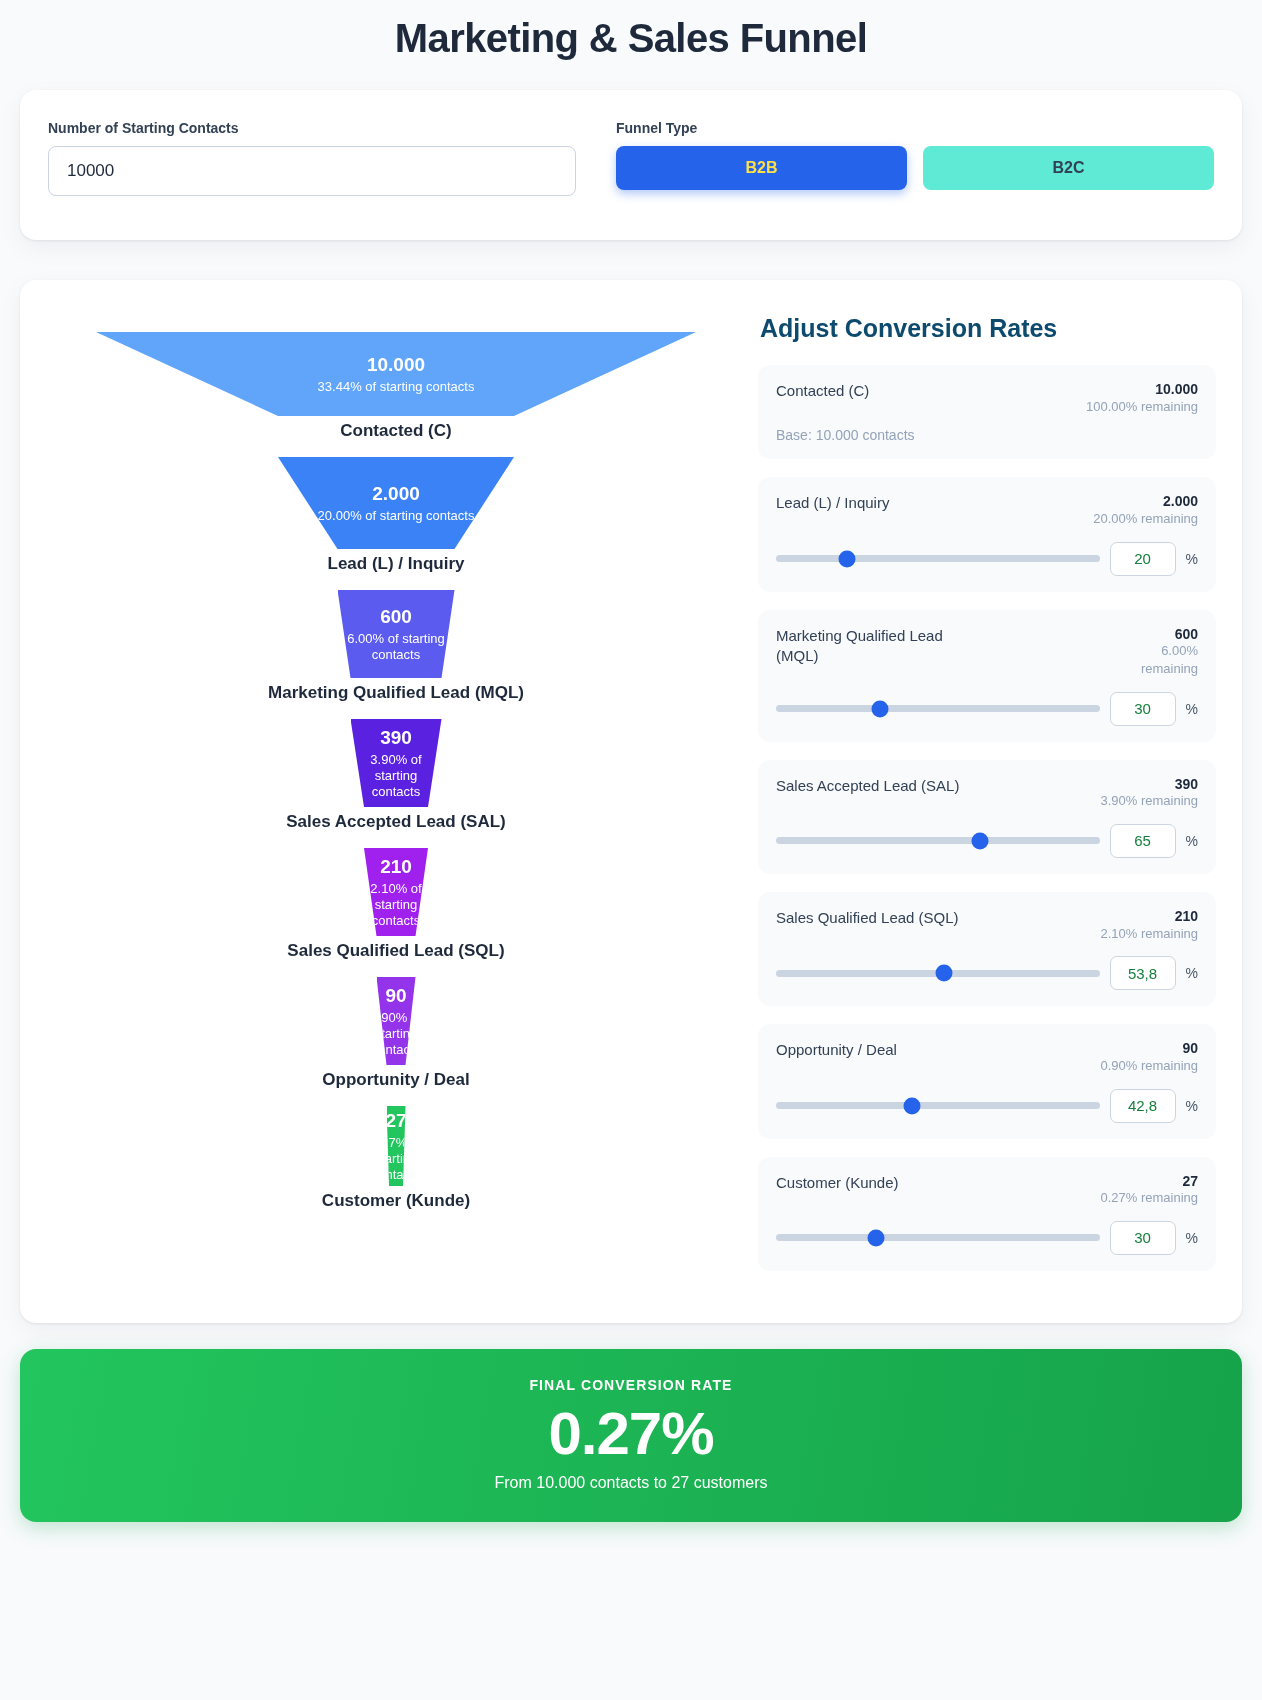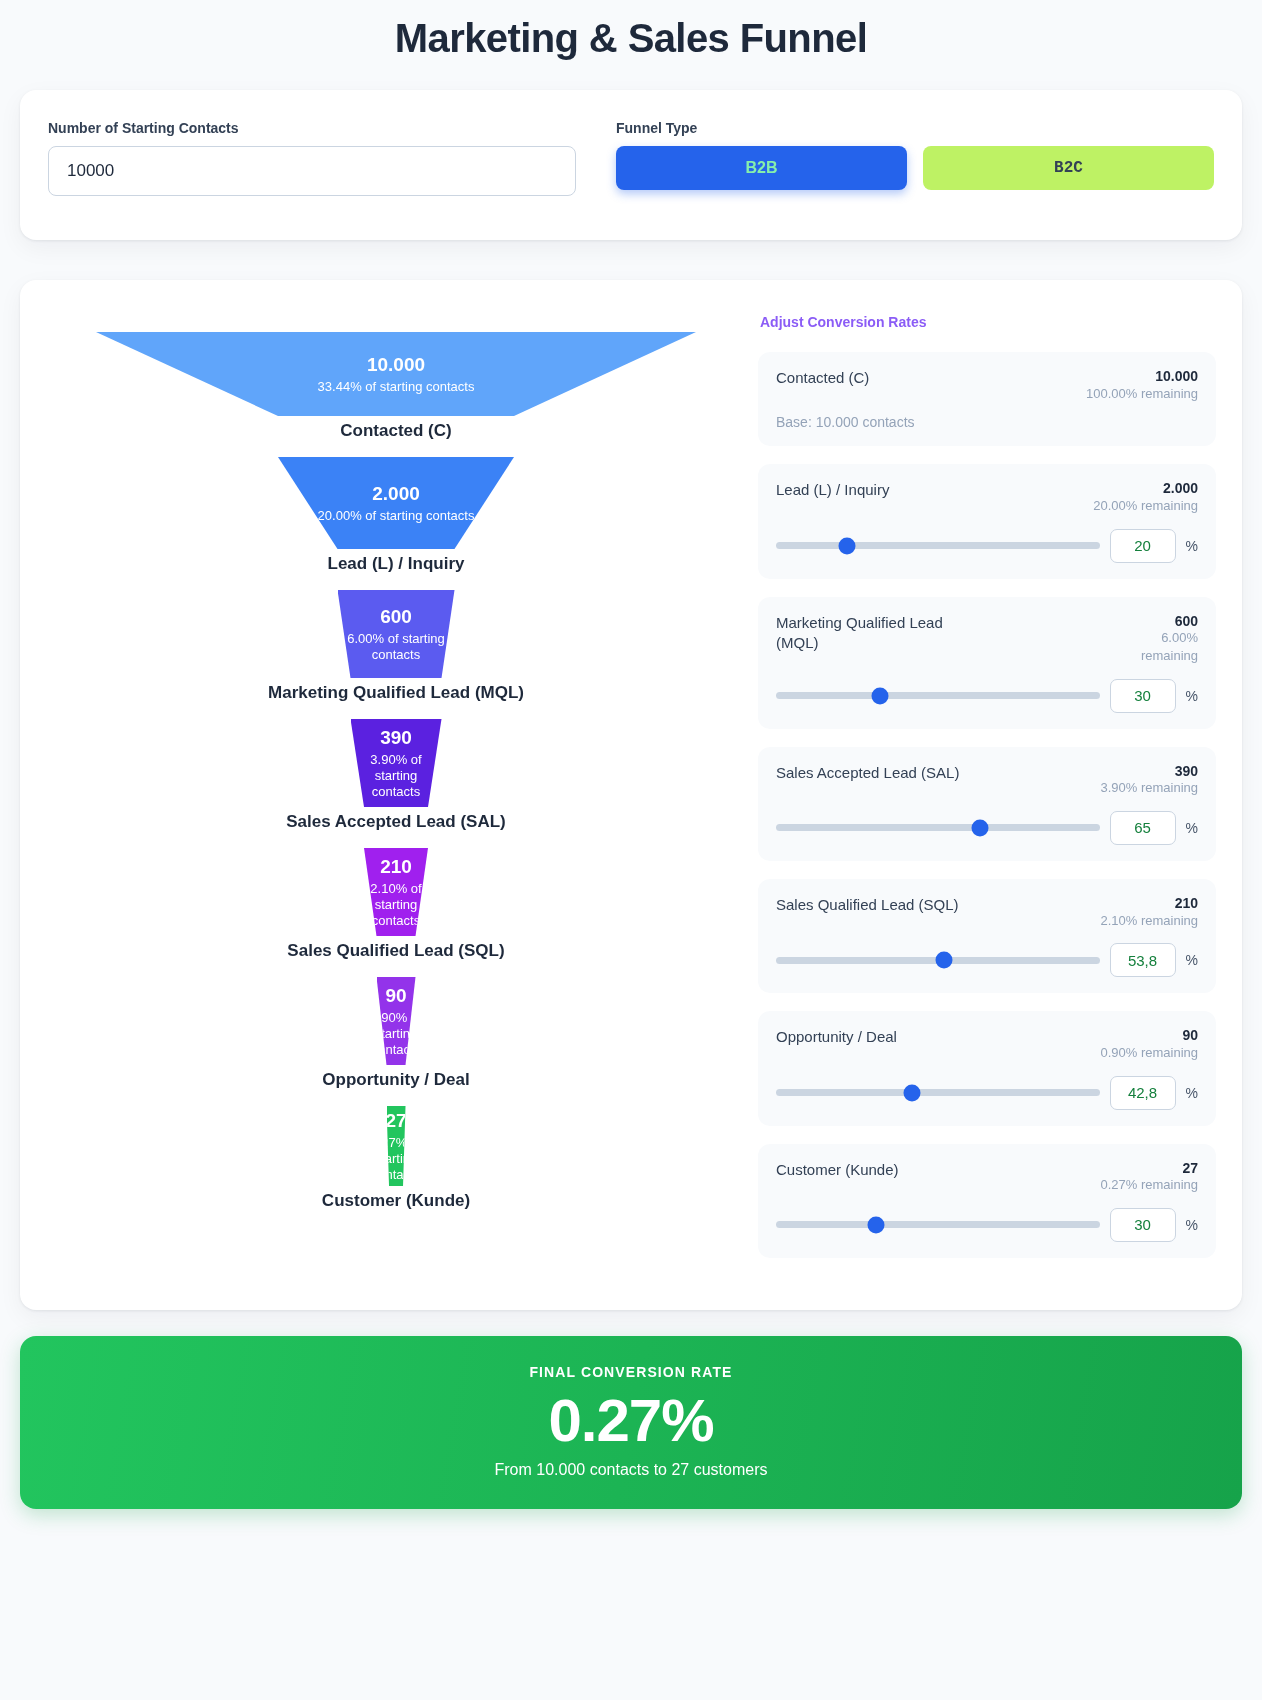--- a/index.html
+++ b/index.html
@@ -67,27 +67,26 @@
     height: 44px;
     border: none;
     border-radius: 8px;
     font-size: 16px;
     font-family: "Liberation Sans", sans-serif;
     font-weight: bold;
     cursor: pointer;
   }
   .type-btn.active {
     background: #2563eb;
-    color: #86efac;
+    color: #fde047;
     box-shadow: 0 4px 10px rgba(37,99,235,.35);
   }
   .type-btn.inactive {
-    background: #bef264;
+    background: #5eead4;
     color: #334155;
-    font-family: Liberation Mono, monospace;
   }
 
   
   .main {
     display: flex;
     padding: 26px 26px 34px 26px;
     margin-bottom: 26px;
   }
   .funnel-col { width: 700px; padding-top: 26px; }
   .rates-col { flex: 1; padding-left: 12px; }
@@ -116,23 +115,23 @@
   }
   .stage-name {
     font-size: 17px;
     font-weight: bold;
     color: #1e293b;
     margin-top: 5px;
   }
 
   
   .rates-title {
-    font-size: 14px;
-    font-weight: bold;
-    color: #8b5cf6;
+    font-size: 25px;
+    font-weight: bold;
+    color: #0c4a6e;
     margin: 8px 0 22px 2px;
   }
   .rate-card {
     background: #f8fafc;
     border-radius: 12px;
     padding: 16px 18px;
     margin-bottom: 18px;
   }
   .rate-top {
     display: flex;

